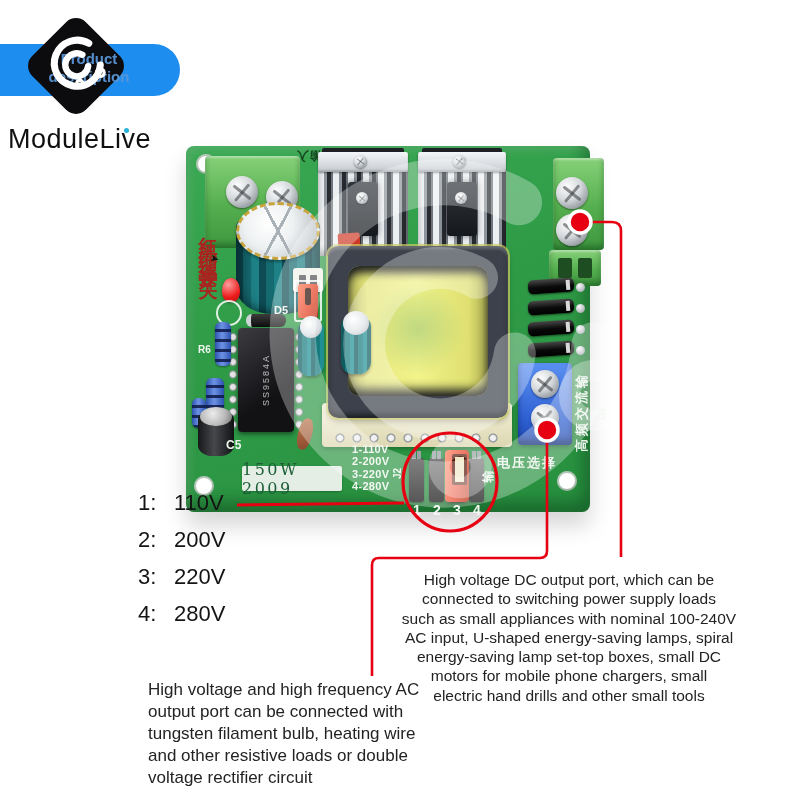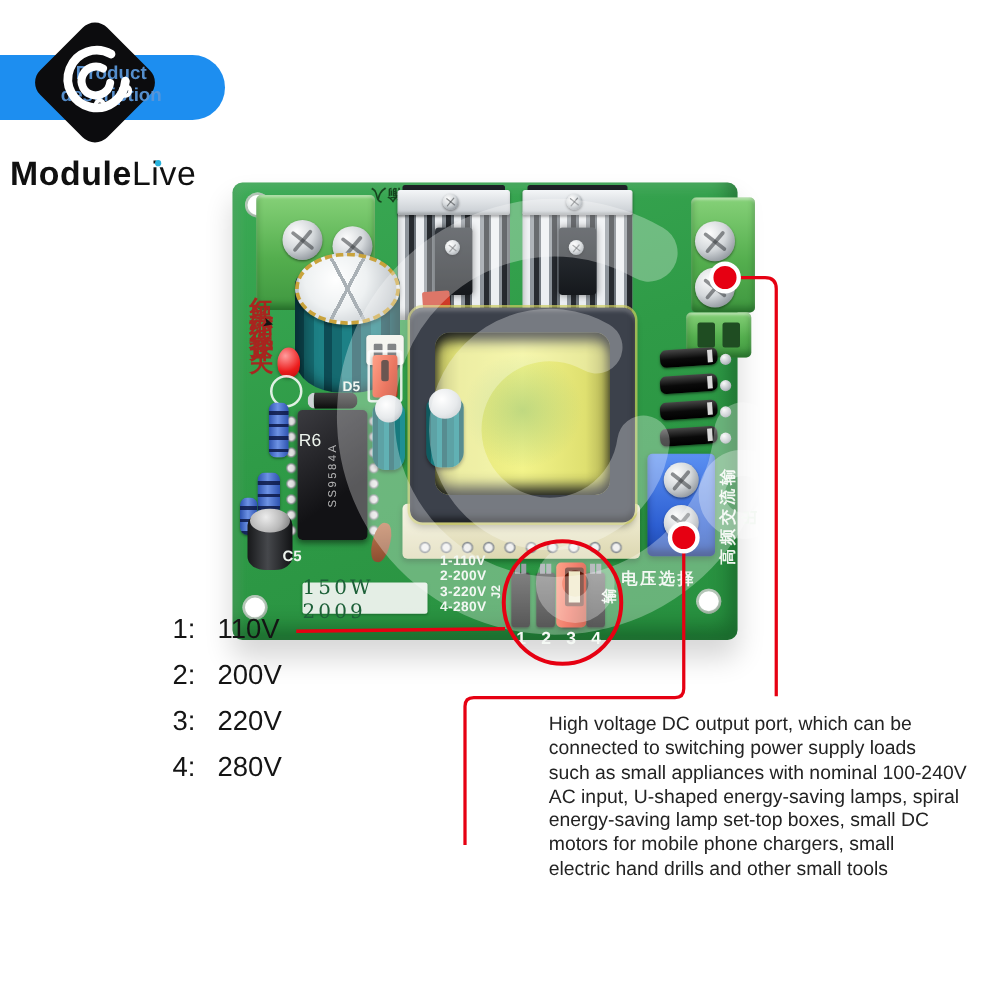--- a/index.html
+++ b/index.html
@@ -12,21 +12,21 @@
 
   
   .logo-pill { left:-22px; top:44px; width:202px; height:52px; background:#1d8ef0;
     border-radius:0 26px 26px 0; z-index:2; }
   .logo-pill-text { left:14px; top:50px; width:150px; text-align:center; z-index:4;
     color:rgba(90,150,215,0.95); font-size:15px; font-weight:700; line-height:18px; }
   .logo-diamond { left:38px; top:28px; width:76px; height:76px; background:#0c0c0e;
     border-radius:14px; transform:rotate(45deg); z-index:3; }
   .logo-swirl { left:44px; top:33px; width:64px; height:64px; z-index:5; color:#ffffff; }
   .brand { left:8px; top:124px; z-index:2; color:#101010; font-size:27px; letter-spacing:0.5px; }
-  .brand b { font-weight:700; }
+  .brand b { font-weight:400; }
   .brand span.light { font-weight:300; }
   .i-accent { left:124px; top:128px; width:5px; height:5px; background:#27b2dc; border-radius:50%; z-index:6; }
 
   
   .pcb { left:186px; top:146px; width:404px; height:366px; border-radius:8px;
     background:linear-gradient(160deg,#3aa954 0%,#2f9b47 45%,#27903f 100%);
     box-shadow: inset -6px -10px 16px rgba(0,40,10,0.38), inset 4px 4px 10px rgba(255,255,255,0.14),
       0 14px 22px rgba(0,0,0,0.16);
     z-index:1; }
   .pcb .abs { position:absolute; }
@@ -171,21 +171,21 @@
   
   .overlay { left:0; top:0; width:800px; height:800px; z-index:20; pointer-events:none; }
   .watermark { left:225px; top:135px; width:420px; height:420px; z-index:15; color:rgba(255,255,255,0.30);
     pointer-events:none; }
 
   .vlist { left:138px; top:488px; z-index:5; }
   .vrow { display:flex; height:30px; margin-bottom:7px; align-items:center;
     font-size:22px; color:#141414; }
   .vnum { width:36px; }
   .note { position:absolute; color:#232323; white-space:pre-line; z-index:5; }
-  .note-dc { left:439px; top:570px; width:350px; font-size:15.5px; line-height:19.3px; }
+  .note-dc { left:394px; top:570px; width:350px; font-size:15.5px; line-height:19.3px;text-align:center; }
   .note-ac { left:148px; top:679px; width:290px; font-size:17px; line-height:22px; }
 </style>
 </head>
 <body>
 
 <div class="canvas">
 
   <svg width="0" height="0" style="position:absolute" aria-hidden="true">
     <defs>
       <g id="swirl">
@@ -258,21 +258,21 @@
 
     <div class="abs pin-col" style="left:42px; top:186px;"></div>
     <div class="abs pin-col" style="left:108px; top:186px;"></div>
     <div class="abs ic-chip">
       <div class="abs ic-text">SS9584A</div>
     </div>
     <div class="abs mini-cap" style="left:112px; top:176px; width:26px; height:54px;"></div>
     <div class="abs mini-cap" style="left:155px; top:172px; width:30px; height:56px; z-index:4;"></div>
 
     <div class="abs resistor" style="left:29px; top:176px; width:16px; height:44px;"></div>
-    <div class="abs silk" style="left:12px; top:198px; font-size:14px; font-weight:400;margin-left:41px;">R6</div>
+    <div class="abs silk" style="left:12px; top:198px; font-size:10px; font-weight:700;">R6</div>
     <div class="abs resistor" style="left:20px; top:232px; width:18px; height:34px;"></div>
     <div class="abs resistor" style="left:6px; top:252px; width:14px; height:30px;"></div>
     <div class="abs black-cap"></div>
     <div class="abs silk" style="left:40px; top:292px; font-size:12px; font-weight:700;">C5</div>
     <div class="abs brown-part"></div>
 
     <div class="abs model-strip">150W 2009</div>
 
     <div class="abs silk vtable">1-110V
 2-200V
@@ -345,14 +345,19 @@
     </div>
   </div>
 
   <div class="note note-dc">High voltage DC output port, which can be
 connected to switching power supply loads
 such as small appliances with nominal 100-240V
 AC input, U-shaped energy-saving lamps, spiral
 energy-saving lamp set-top boxes, small DC
 motors for mobile phone chargers, small
 electric hand drills and other small tools</div>
+  <div class="note note-ac">High voltage and high frequency AC
+output port can be connected with
+tungsten filament bulb, heating wire
+and other resistive loads or double
+voltage rectifier circuit</div>
 
 </div>
 
 </body></html>

